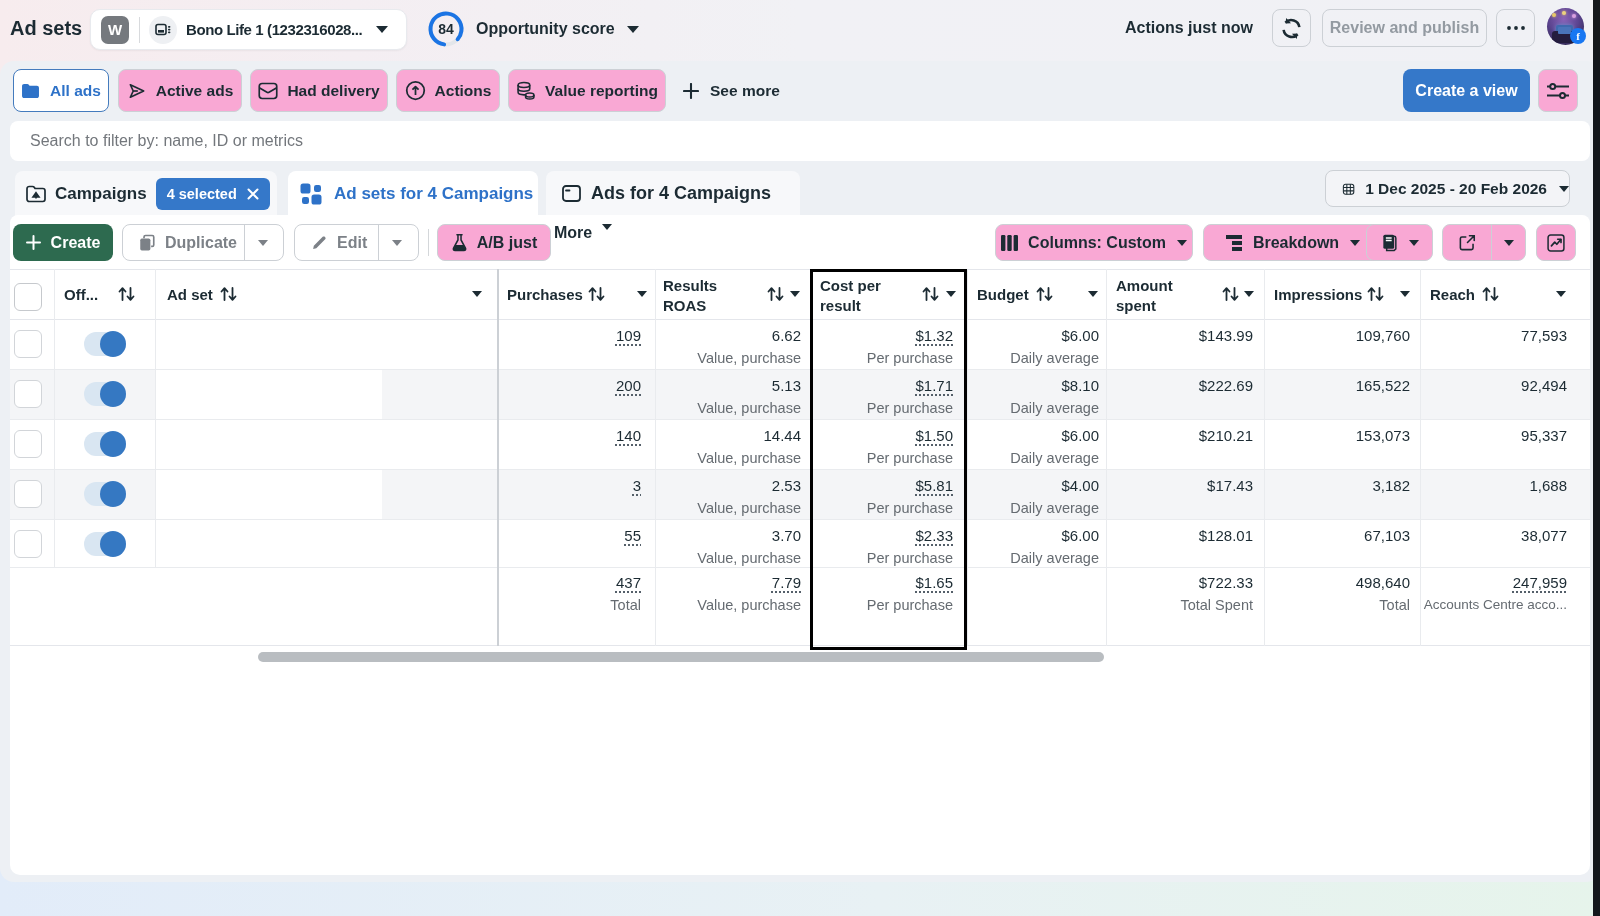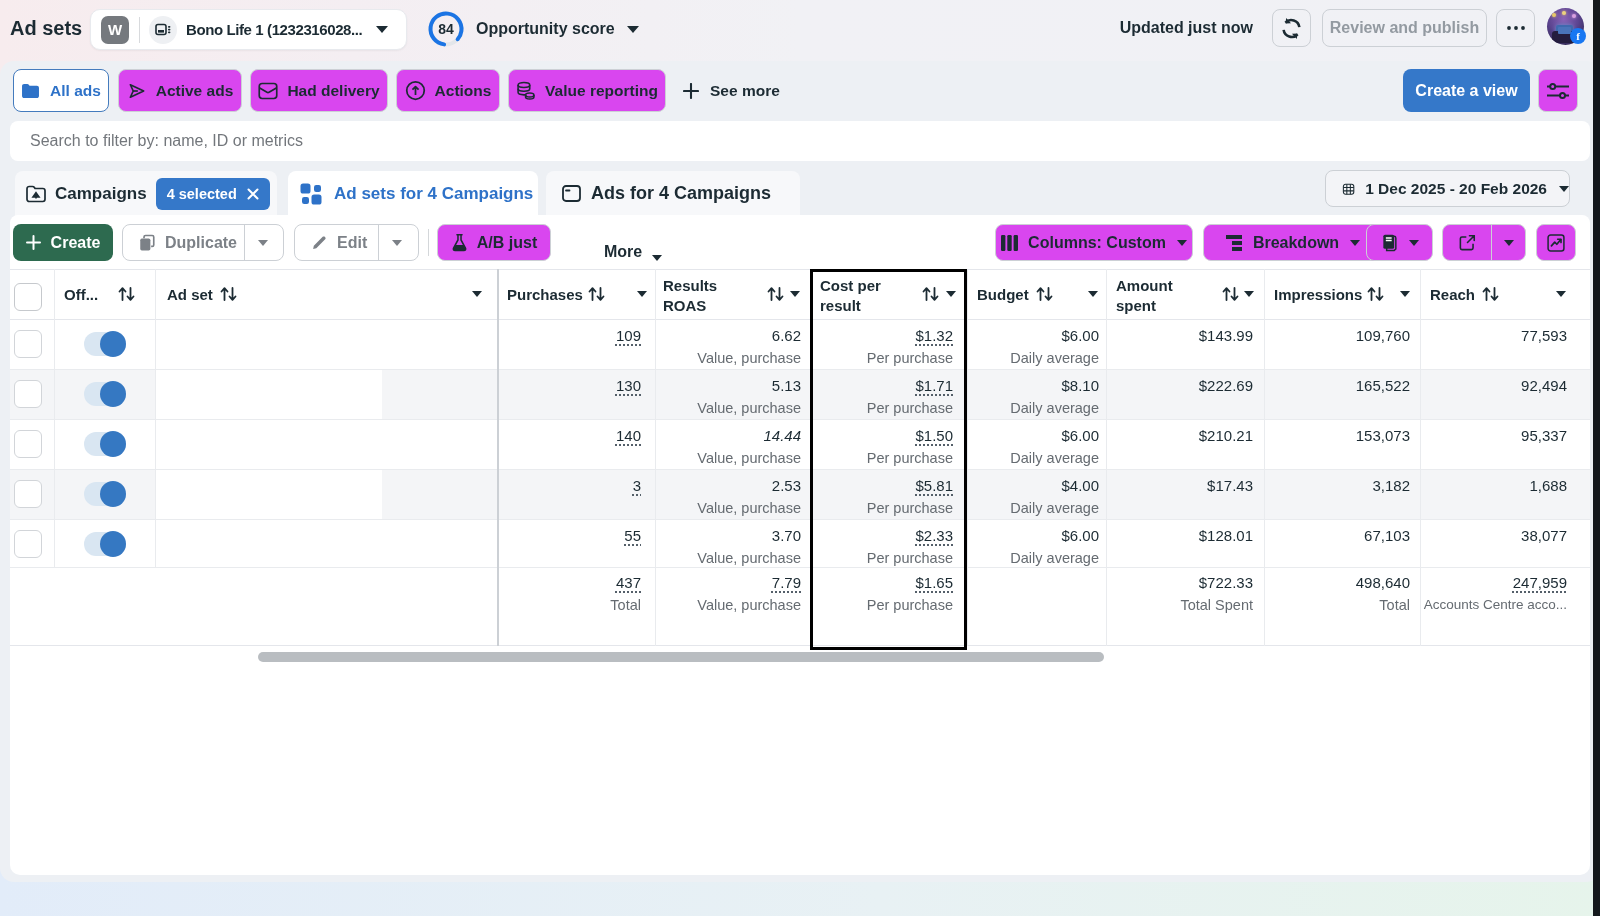--- a/index.html
+++ b/index.html
@@ -1,19 +1,19 @@
 <!DOCTYPE html>
 <html><head>
 <meta charset="utf-8">
 <style>
 * { margin:0; padding:0; box-sizing:border-box; }
 html,body { width:1600px; height:916px; overflow:hidden; }
 body { font-family:"Liberation Sans", sans-serif; color:#1c2b33; background:#edf0f4; position:relative; }
 .abs { position:absolute; white-space:nowrap; }
-.btn { border:1px solid #ccd0d5; border-radius:8px; background:#d946ef; display:flex; align-items:center; justify-content:center; }
+.btn { border:1px solid #ccd0d5; border-radius:8px; background:#f9a8d4; display:flex; align-items:center; justify-content:center; }
 .caret { width:0; height:0; border-left:6px solid transparent; border-right:6px solid transparent; border-top:7px solid #1c2b33; display:inline-block; }
 .caret.sm { border-left-width:5px; border-right-width:5px; border-top-width:6px; }
 .dotted { text-decoration:underline dotted #55606a 2px; text-underline-offset:2.5px; }
 .num { font-size:15px; color:#1c2b33; }
 .sub { font-size:14.5px; color:#656b71; }
 .hdrlbl { font-weight:bold; font-size:15px; color:#1c2b33; }
 svg { display:block; }
 .tgl { left:74px; width:42px; height:24px; border-radius:12px; background:#d9e6f2; }
 .tgl::after { content:""; position:absolute; right:0px; top:-1px; width:26px; height:26px; border-radius:50%; background:#3578c2; }
 </style>
@@ -44,21 +44,21 @@
 <div class="abs" style="left:427px;top:10px;height:38px;display:flex;align-items:center;">
   <svg width="38" height="38" viewBox="0 0 38 38">
     <circle cx="19" cy="19" r="15.5" fill="none" stroke="#e3e6ea" stroke-width="4"></circle>
     <circle cx="19" cy="19" r="15.5" fill="none" stroke="#1b74e4" stroke-width="4" stroke-linecap="round" stroke-dasharray="81.8 97.4" transform="rotate(97 19 19)"></circle>
     <text x="19" y="24" text-anchor="middle" font-size="14" font-weight="bold" fill="#1c2b33" font-family="Liberation Sans">84</text>
   </svg>
   <div style="margin-left:11px;font-size:16px;font-weight:bold;">Opportunity score</div>
   <div class="caret" style="margin-left:12px;"></div>
 </div>
 
-<div class="abs" style="right:347px;top:19px;font-size:16px;font-weight:bold;color:#1c2b33;">Updated just now</div>
+<div class="abs" style="right:347px;top:19px;font-size:16px;font-weight:bold;color:#1c2b33;">Actions just now</div>
 <div class="abs btn" style="left:1272px;top:9px;width:39px;height:38px;background:transparent;">
   <svg width="23" height="23" viewBox="0 0 24 24">
     <path d="M20.2 10.5 A8.5 8.5 0 0 0 5.6 5.8" fill="none" stroke="#1c2b33" stroke-width="2.7"></path>
     <path d="M6.4 1.0 L5.8 6.7 L11.5 6.4 Z" fill="#1c2b33"></path>
     <path d="M3.8 13.5 A8.5 8.5 0 0 0 18.4 18.2" fill="none" stroke="#1c2b33" stroke-width="2.7"></path>
     <path d="M17.6 23.0 L18.2 17.3 L12.5 17.6 Z" fill="#1c2b33"></path>
   </svg>
 </div>
 <div class="abs btn" style="left:1322px;top:9px;width:165px;height:38px;background:transparent;font-size:16px;font-weight:bold;color:#939aa1;">Review and publish</div>
 <div class="abs btn" style="left:1496px;top:9px;width:39px;height:38px;background:transparent;">
@@ -200,21 +200,21 @@
   <div class="caret sm" style="position:absolute;left:97px;top:15px;border-top-color:#7c8187;"></div>
 </div>
 <div class="abs" style="left:428px;top:229px;width:1px;height:27px;background:#d4d7da;"></div>
 <div class="abs btn" style="left:437px;top:224px;width:114px;height:37px;">
   <svg width="17" height="19" viewBox="0 0 20 22">
       <path d="M7 2 H13 M8.2 2 V8 L3 17.5 C2.2 19 3.2 20.5 4.8 20.5 H15.2 C16.8 20.5 17.8 19 17 17.5 L11.8 8 V2" fill="none" stroke="#1c2b33" stroke-width="1.8" stroke-linecap="round"></path>
       <path d="M5.2 14 H14.8 L17 18 C17.5 19.2 16.8 20.5 15.2 20.5 H4.8 C3.2 20.5 2.5 19.2 3 18 Z" fill="#1c2b33"></path>
     </svg>
   <span style="margin-left:9px;font-size:16px;font-weight:bold;">A/B just</span>
 </div>
-<div class="abs" style="left:604px;top:224px;height:37px;display:flex;align-items:flex-end;">
+<div class="abs" style="left:554px;top:224px;height:37px;display:flex;align-items:flex-start;">
   <span style="font-size:16px;font-weight:bold;">More</span>
   <div class="caret sm" style="margin-left:10px;"></div>
 </div>
 
 <div class="abs btn" style="left:995px;top:224px;width:198px;height:37px;">
   <svg width="17" height="16" viewBox="0 0 17 16">
       <rect x="0" y="0" width="4.4" height="16" rx="1.2" fill="#1c2b33"></rect>
       <rect x="6.3" y="0" width="4.4" height="16" rx="1.2" fill="#1c2b33"></rect>
       <rect x="12.6" y="0" width="4.4" height="16" rx="1.2" fill="#1c2b33"></rect>
     </svg>
@@ -361,33 +361,33 @@
   <div class="abs num" style="right:789px;top:58px;">6.62</div>
   <div class="abs sub" style="right:789px;top:81px;">Value, purchase</div>
   <div class="abs num" style="right:637px;top:58px;"><span class="dotted">$1.32</span></div>
   <div class="abs sub" style="right:637px;top:81px;">Per purchase</div>
   <div class="abs num" style="right:491px;top:58px;">$6.00</div>
   <div class="abs sub" style="right:491px;top:81px;">Daily average</div>
   <div class="abs num" style="right:337px;top:58px;">$143.99</div>
   <div class="abs num" style="right:180px;top:58px;">109,760</div>
   <div class="abs num" style="right:23px;top:58px;">77,593</div>
 
-  <div class="abs num" style="right:949px;top:108px;"><span class="dotted">130</span></div>
+  <div class="abs num" style="right:949px;top:108px;"><span class="dotted">200</span></div>
   <div class="abs num" style="right:789px;top:108px;">5.13</div>
   <div class="abs sub" style="right:789px;top:131px;">Value, purchase</div>
   <div class="abs num" style="right:637px;top:108px;"><span class="dotted">$1.71</span></div>
   <div class="abs sub" style="right:637px;top:131px;">Per purchase</div>
   <div class="abs num" style="right:491px;top:108px;">$8.10</div>
   <div class="abs sub" style="right:491px;top:131px;">Daily average</div>
   <div class="abs num" style="right:337px;top:108px;">$222.69</div>
   <div class="abs num" style="right:180px;top:108px;">165,522</div>
   <div class="abs num" style="right:23px;top:108px;margin-left:6px;">92,494</div>
 
   <div class="abs num" style="right:949px;top:158px;"><span class="dotted">140</span></div>
-  <div class="abs num" style="right:789px;top:158px;font-style:italic;">14.44</div>
+  <div class="abs num" style="right:789px;top:158px;">14.44</div>
   <div class="abs sub" style="right:789px;top:181px;">Value, purchase</div>
   <div class="abs num" style="right:637px;top:158px;"><span class="dotted">$1.50</span></div>
   <div class="abs sub" style="right:637px;top:181px;">Per purchase</div>
   <div class="abs num" style="right:491px;top:158px;">$6.00</div>
   <div class="abs sub" style="right:491px;top:181px;">Daily average</div>
   <div class="abs num" style="right:337px;top:158px;">$210.21</div>
   <div class="abs num" style="right:180px;top:158px;">153,073</div>
   <div class="abs num" style="right:23px;top:158px;">95,337</div>
 
   <div class="abs num" style="right:949px;top:208px;"><span class="dotted">3</span></div>

